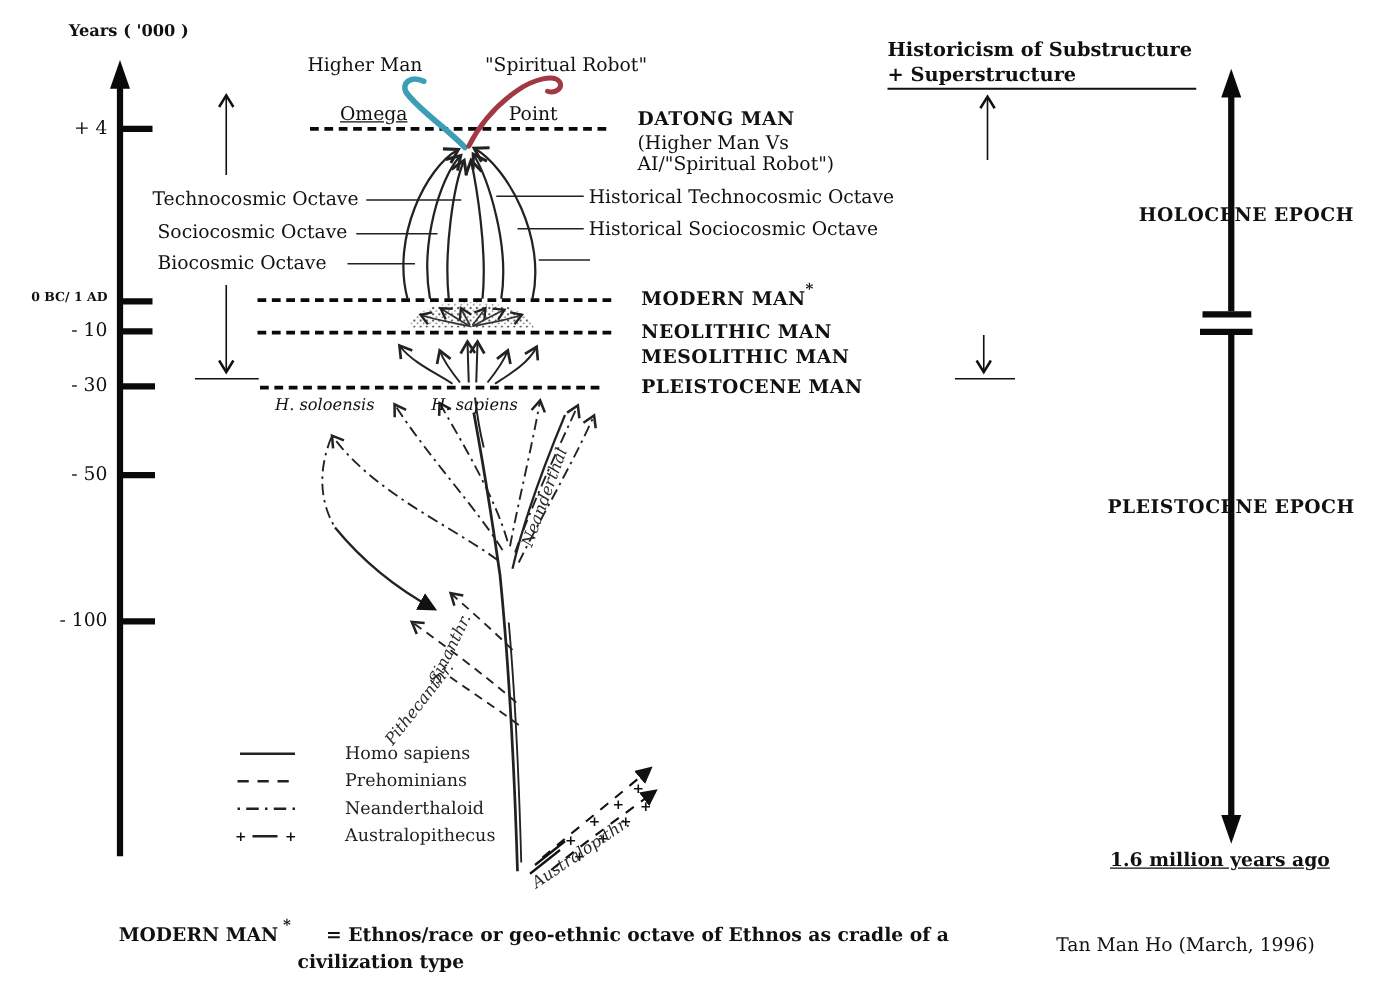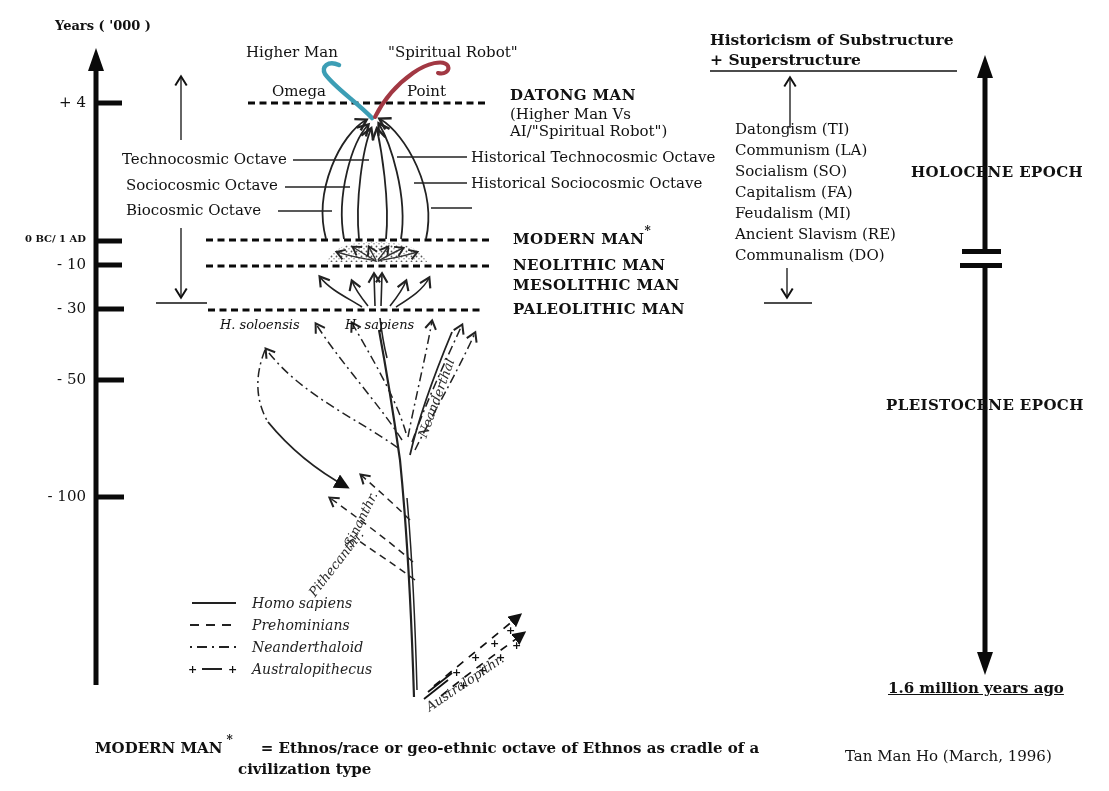--- a/index.html
+++ b/index.html
@@ -10,21 +10,21 @@
   .b{font-weight:bold;}
   .i{font-style:italic;}
   .sm{font-size:13px;}
   .tick{width:72px;text-align:right;font-size:15px;}
   .caps{letter-spacing:.4px;}
   .sup{font-size:12px;vertical-align:top;position:relative;top:-6px;}
   .rot{transform-origin:left bottom;color:#2b2b2b;}
   .hist-items div{height:21px;font-size:15px;}
   .legend{position:absolute;left:188px;top:592px;}
   .legend-row{display:flex;align-items:center;height:22px;gap:10px;}
-  .legend-row span{font-size:14px;font-style:italic;color:#222;}
+  .legend-row span{font-size:14px;color:#222;margin-left:24px;}
   .sw{flex:0 0 auto;}
 </style>
 </head>
 <body>
 
 <div class="stage">
 
   <svg class="art" width="1109" height="791" viewBox="0 0 1109 791">
     <defs>
       <marker id="mO" viewBox="0 0 10 10" refX="7" refY="5" markerWidth="9" markerHeight="9" orient="auto">
@@ -180,38 +180,38 @@
 
   <div class="lbl tick" style="left:14px;top:94px;">+ 4</div>
   <div class="lbl tick b" style="left:14px;top:233px;font-size:10px;">0 BC/ 1 AD</div>
   <div class="lbl tick" style="left:14px;top:256px;">- 10</div>
   <div class="lbl tick" style="left:14px;top:300px;">- 30</div>
   <div class="lbl tick" style="left:14px;top:371px;">- 50</div>
   <div class="lbl tick" style="left:14px;top:488px;">- 100</div>
 
   <div class="lbl" style="left:246px;top:44px;">Higher Man</div>
   <div class="lbl" style="left:388px;top:44px;">"Spiritual Robot"</div>
-  <div class="lbl" style="left:272px;top:83px;">Omega</div>
+  <div class="lbl" style="left:272px;top:83px;text-decoration:underline;">Omega</div>
   <div class="lbl" style="left:407px;top:83px;">Point</div>
 
   <div class="lbl b caps" style="left:510px;top:87px;">DATONG MAN</div>
   <div class="lbl" style="left:510px;top:106px;">(Higher Man Vs</div>
   <div class="lbl" style="left:510px;top:123px;">AI/"Spiritual Robot")</div>
 
   <div class="lbl" style="left:122px;top:151px;">Technocosmic Octave</div>
   <div class="lbl" style="left:126px;top:177px;">Sociocosmic Octave</div>
   <div class="lbl" style="left:126px;top:202px;">Biocosmic Octave</div>
 
   <div class="lbl" style="left:471px;top:175px;">Historical Sociocosmic Octave</div>
   <div class="lbl" style="left:471px;top:149px;">Historical Technocosmic Octave</div>
 
   <div class="lbl b caps" style="left:513px;top:231px;"><span>MODERN MAN</span><span class="sup">*</span></div>
   <div class="lbl b caps" style="left:513px;top:257px;">NEOLITHIC MAN</div>
   <div class="lbl b caps" style="left:513px;top:277px;">MESOLITHIC MAN</div>
-  <div class="lbl b caps" style="left:513px;top:301px;">PALEOLITHIC MAN</div>
+  <div class="lbl b caps" style="left:513px;top:301px;">PLEISTOCENE MAN</div>
 
   <div class="lbl i sm" style="left:220px;top:318px;">H. soloensis</div>
   <div class="lbl i sm" style="left:345px;top:318px;">H. sapiens</div>
   <div class="lbl i sm rot" style="left:430px;top:425px;transform:rotate(-70deg);">Neanderthal</div>
   <div class="lbl i sm rot" style="left:355px;top:535px;transform:rotate(-64deg);">Sinanthr.</div>
   <div class="lbl i sm rot" style="left:318px;top:585px;transform:rotate(-52deg);">Pithecanthr.</div>
   <div class="lbl i sm rot" style="left:432px;top:700px;transform:rotate(-34deg);">Australopithr.</div>
 
   <div class="legend">
     <div class="legend-row">
@@ -238,29 +238,20 @@
         <line x1="14" y1="7" x2="34" y2="7" stroke="#222" stroke-width="2"></line>
         <text x="40" y="11" font-size="11" font-weight="bold" fill="#111">+</text>
       </svg>
       <span>Australopithecus</span>
     </div>
   </div>
 
   <div class="lbl b" style="left:710px;top:31px;font-size:15.5px;">Historicism of  Substructure</div>
   <div class="lbl b" style="left:710px;top:51px;font-size:15.5px;">+ Superstructure</div>
 
-  <div class="lbl hist-items" style="left:735px;top:121px;">
-    <div>Datongism (TI)</div>
-    <div>Communism (LA)</div>
-    <div>Socialism (SO)</div>
-    <div>Capitalism (FA)</div>
-    <div>Feudalism (MI)</div>
-    <div>Ancient Slavism (RE)</div>
-    <div>Communalism (DO)</div>
-  </div>
 
   <div class="lbl b caps" style="left:911px;top:164px;">HOLOCENE EPOCH</div>
   <div class="lbl b caps" style="left:886px;top:397px;">PLEISTOCENE EPOCH</div>
   <div class="lbl b" style="left:888px;top:680px;text-decoration:underline;">1.6 million years ago</div>
 
   <div class="lbl b" style="left:95px;top:740px;"><span>MODERN MAN</span><span class="sup" style="margin-left:4px;">*</span><span style="margin-left:28px;">= Ethnos/race or  geo-ethnic octave of Ethnos as cradle of a</span></div>
   <div class="lbl b" style="left:238px;top:761px;">civilization type</div>
   <div class="lbl" style="left:845px;top:748px;text-align:right;">Tan Man Ho (March, 1996)</div>
 
 </div>

